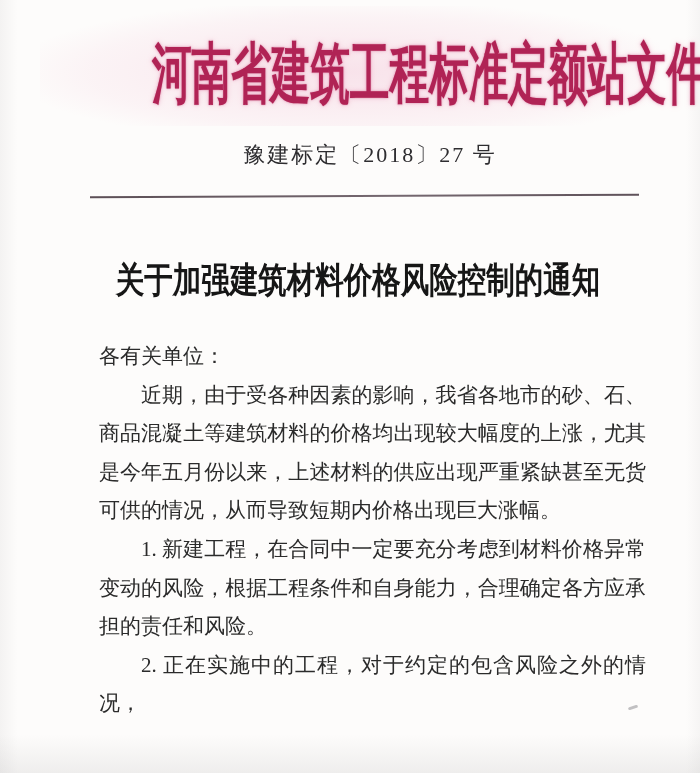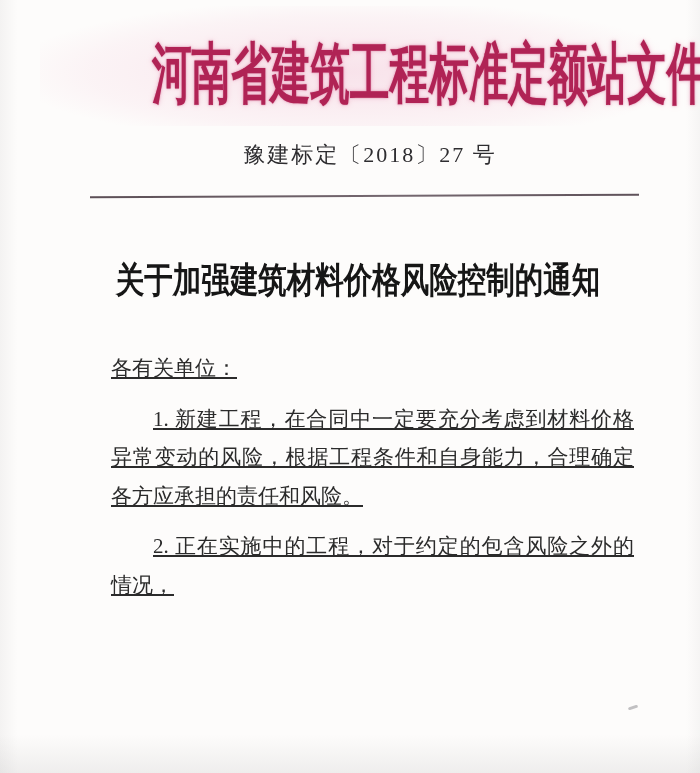--- a/index.html
+++ b/index.html
@@ -54,21 +54,21 @@
     text-align:center;line-height:44px;white-space:nowrap;
     font-size:30px;font-weight:bold;color:#161616;
     transform:translateX(8px) scale(0.95,1.18);
     transform-origin:50% 50%;
   }
   .body-block{
     position:absolute;top:337px;left:99px;width:547px;
     font-size:21px;line-height:38.6px;color:var(--body-text);
     text-align:justify;
   }
-  .body-block p{margin:12px;padding:0;text-indent:2em;text-decoration:underline;}
+  .body-block p{margin:0;padding:0;text-indent:2em;}
   .body-block p.salutation{text-indent:0;}
   .speck{
     position:absolute;top:706px;left:628px;width:10px;height:3px;
     background:rgba(120,120,125,0.45);border-radius:2px;transform:rotate(-18deg);
   }
 </style>
 </head>
 <body>
 
 <div class="page">
@@ -77,18 +77,19 @@
   <div class="org-header">河南省建筑工程标准定额站文件</div>
 
   <div class="doc-number">豫建标定〔2018〕27 号</div>
 
   <div class="divider"></div>
 
   <div class="notice-title">关于加强建筑材料价格风险控制的通知</div>
 
   <div class="body-block">
     <p class="salutation">各有关单位：</p>
+    <p>近期，由于受各种因素的影响，我省各地市的砂、石、商品混凝土等建筑材料的价格均出现较大幅度的上涨，尤其是今年五月份以来，上述材料的供应出现严重紧缺甚至无货可供的情况，从而导致短期内价格出现巨大涨幅。</p>
     <p>1. 新建工程，在合同中一定要充分考虑到材料价格异常变动的风险，根据工程条件和自身能力，合理确定各方应承担的责任和风险。</p>
     <p>2. 正在实施中的工程，对于约定的包含风险之外的情况，</p>
   </div>
 
   <div class="speck"></div>
 </div>
 
 </body></html>

